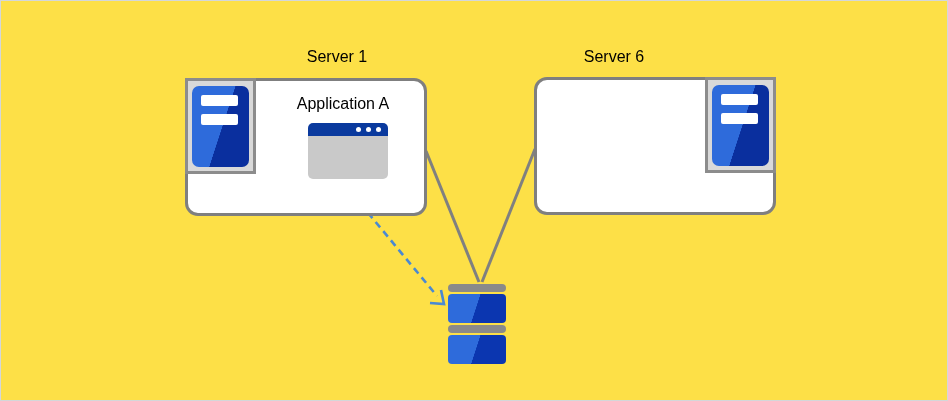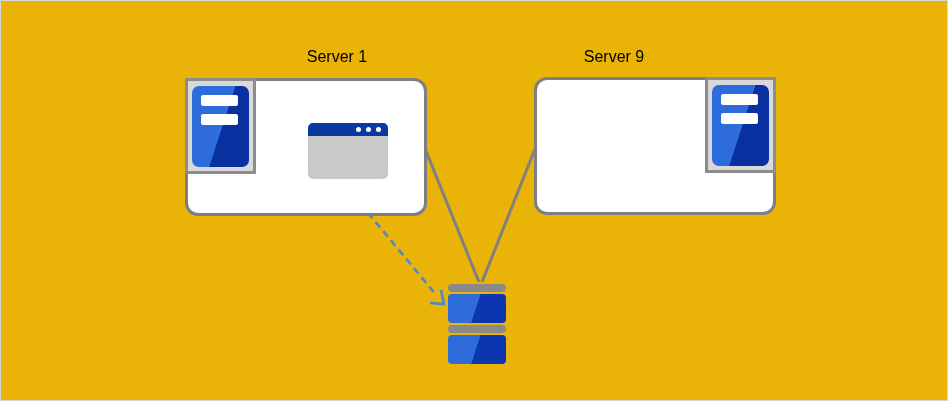--- a/index.html
+++ b/index.html
@@ -1,21 +1,21 @@
 <!DOCTYPE html>
 <html style="--page-border: #d4d7d9; --box-border: #7f7f7f; --connector: #808080; --arrow-dashed: #4a89d2; --tower-light: #2e6bdb; --tower-dark: #0a2f9e; --disk-light: #2e6bdb; --disk-dark: #0b36b0; --disk-gray: #8a8a8a; --titlebar: #0a3a9e; --window-body: #c9c9c9; --icon-bg: #d9d9d9; --icon-border: #8c8c8c; --label-text: #000000;"><head>
 <meta charset="utf-8">
 <style>
   html,body{margin:0;padding:0;background:#fff;}
   .canvas{
     position:relative;
     width:948px;height:401px;
     box-sizing:border-box;
     border:1px solid var(--page-border,#d4d7d9);
-    background:#eab308;
+    background:#fde047;
     font-family:"Liberation Sans", sans-serif;
     overflow:hidden;
   }
   .lbl{
     position:absolute;
     font-size:16px;
     color:var(--label-text,#000);
     text-align:center;
     white-space:nowrap;
   }
@@ -108,30 +108,31 @@
 
   <div class="lbl" style="left:256px;top:47px;width:160px;">Server 1</div>
   <div class="server-box" style="left:184px;top:77px;"></div>
   <div class="icon-frame" style="left:184px;top:77px;">
     <div class="tower">
       <div class="slot s1"></div>
       <div class="slot s2"></div>
     </div>
   </div>
 
+  <div class="lbl" style="left:262px;top:94px;width:160px;">Application A</div>
   <div class="app-window">
     <div class="titlebar">
       <span class="dot"></span>
       <span class="dot"></span>
       <span class="dot"></span>
     </div>
     <div class="winbody"></div>
   </div>
 
-  <div class="lbl" style="left:533px;top:47px;width:160px;">Server 9</div>
+  <div class="lbl" style="left:533px;top:47px;width:160px;">Server 6</div>
   <div class="server-box" style="left:533px;top:76px;"></div>
   <div class="icon-frame" style="left:704px;top:76px;">
     <div class="tower">
       <div class="slot s1"></div>
       <div class="slot s2"></div>
     </div>
   </div>
 
   <div class="disk">
     <div class="platter-top"></div>

